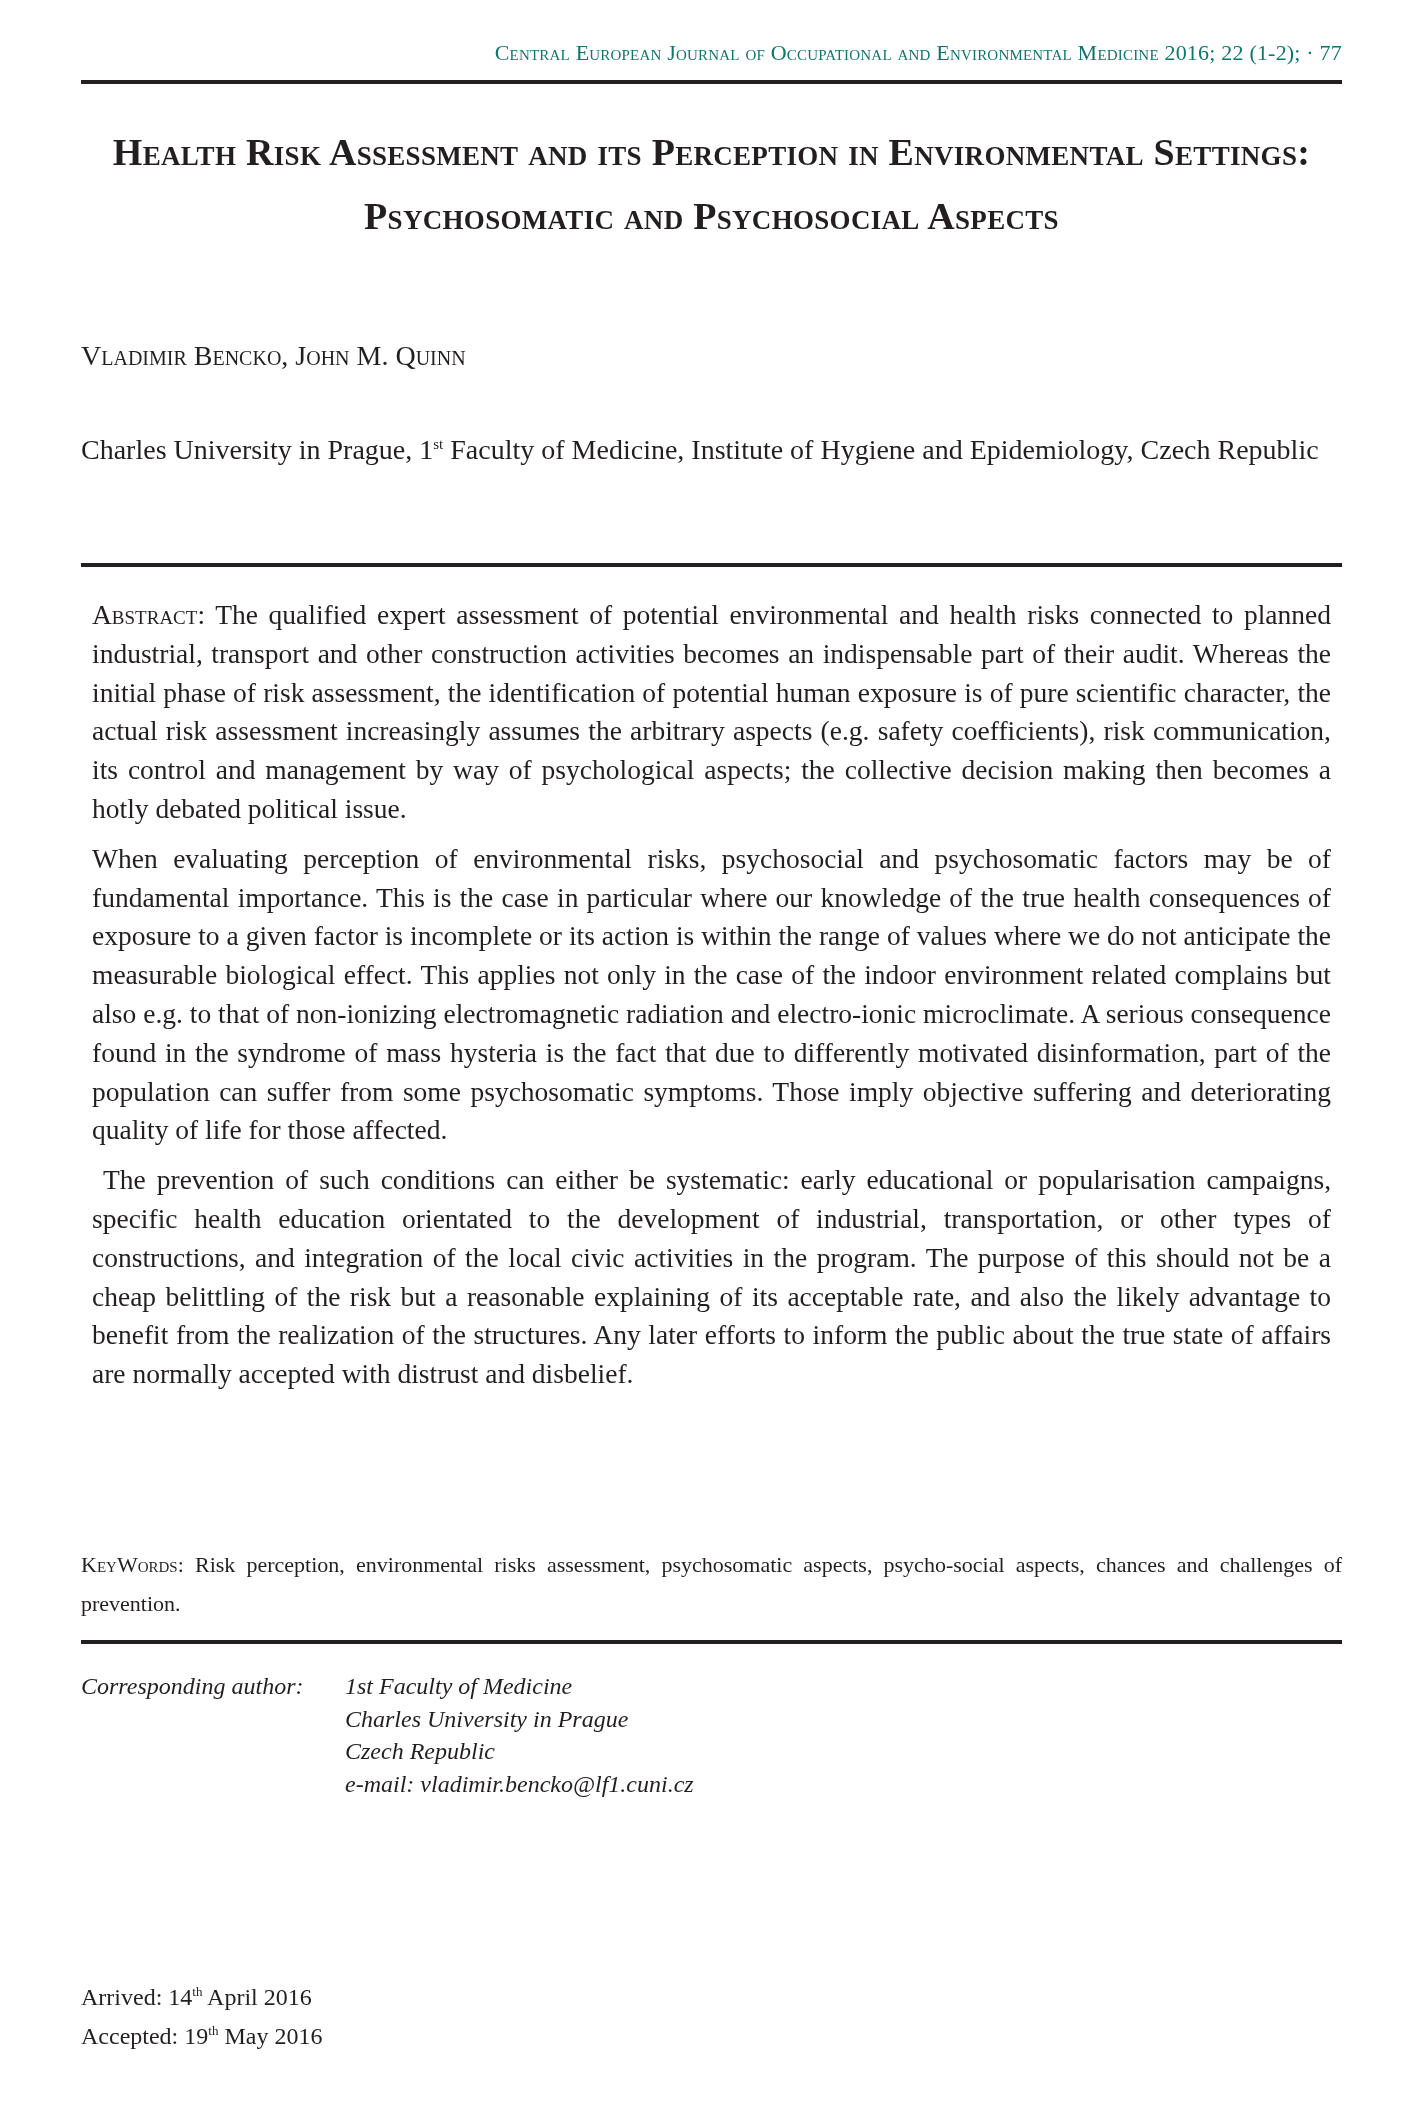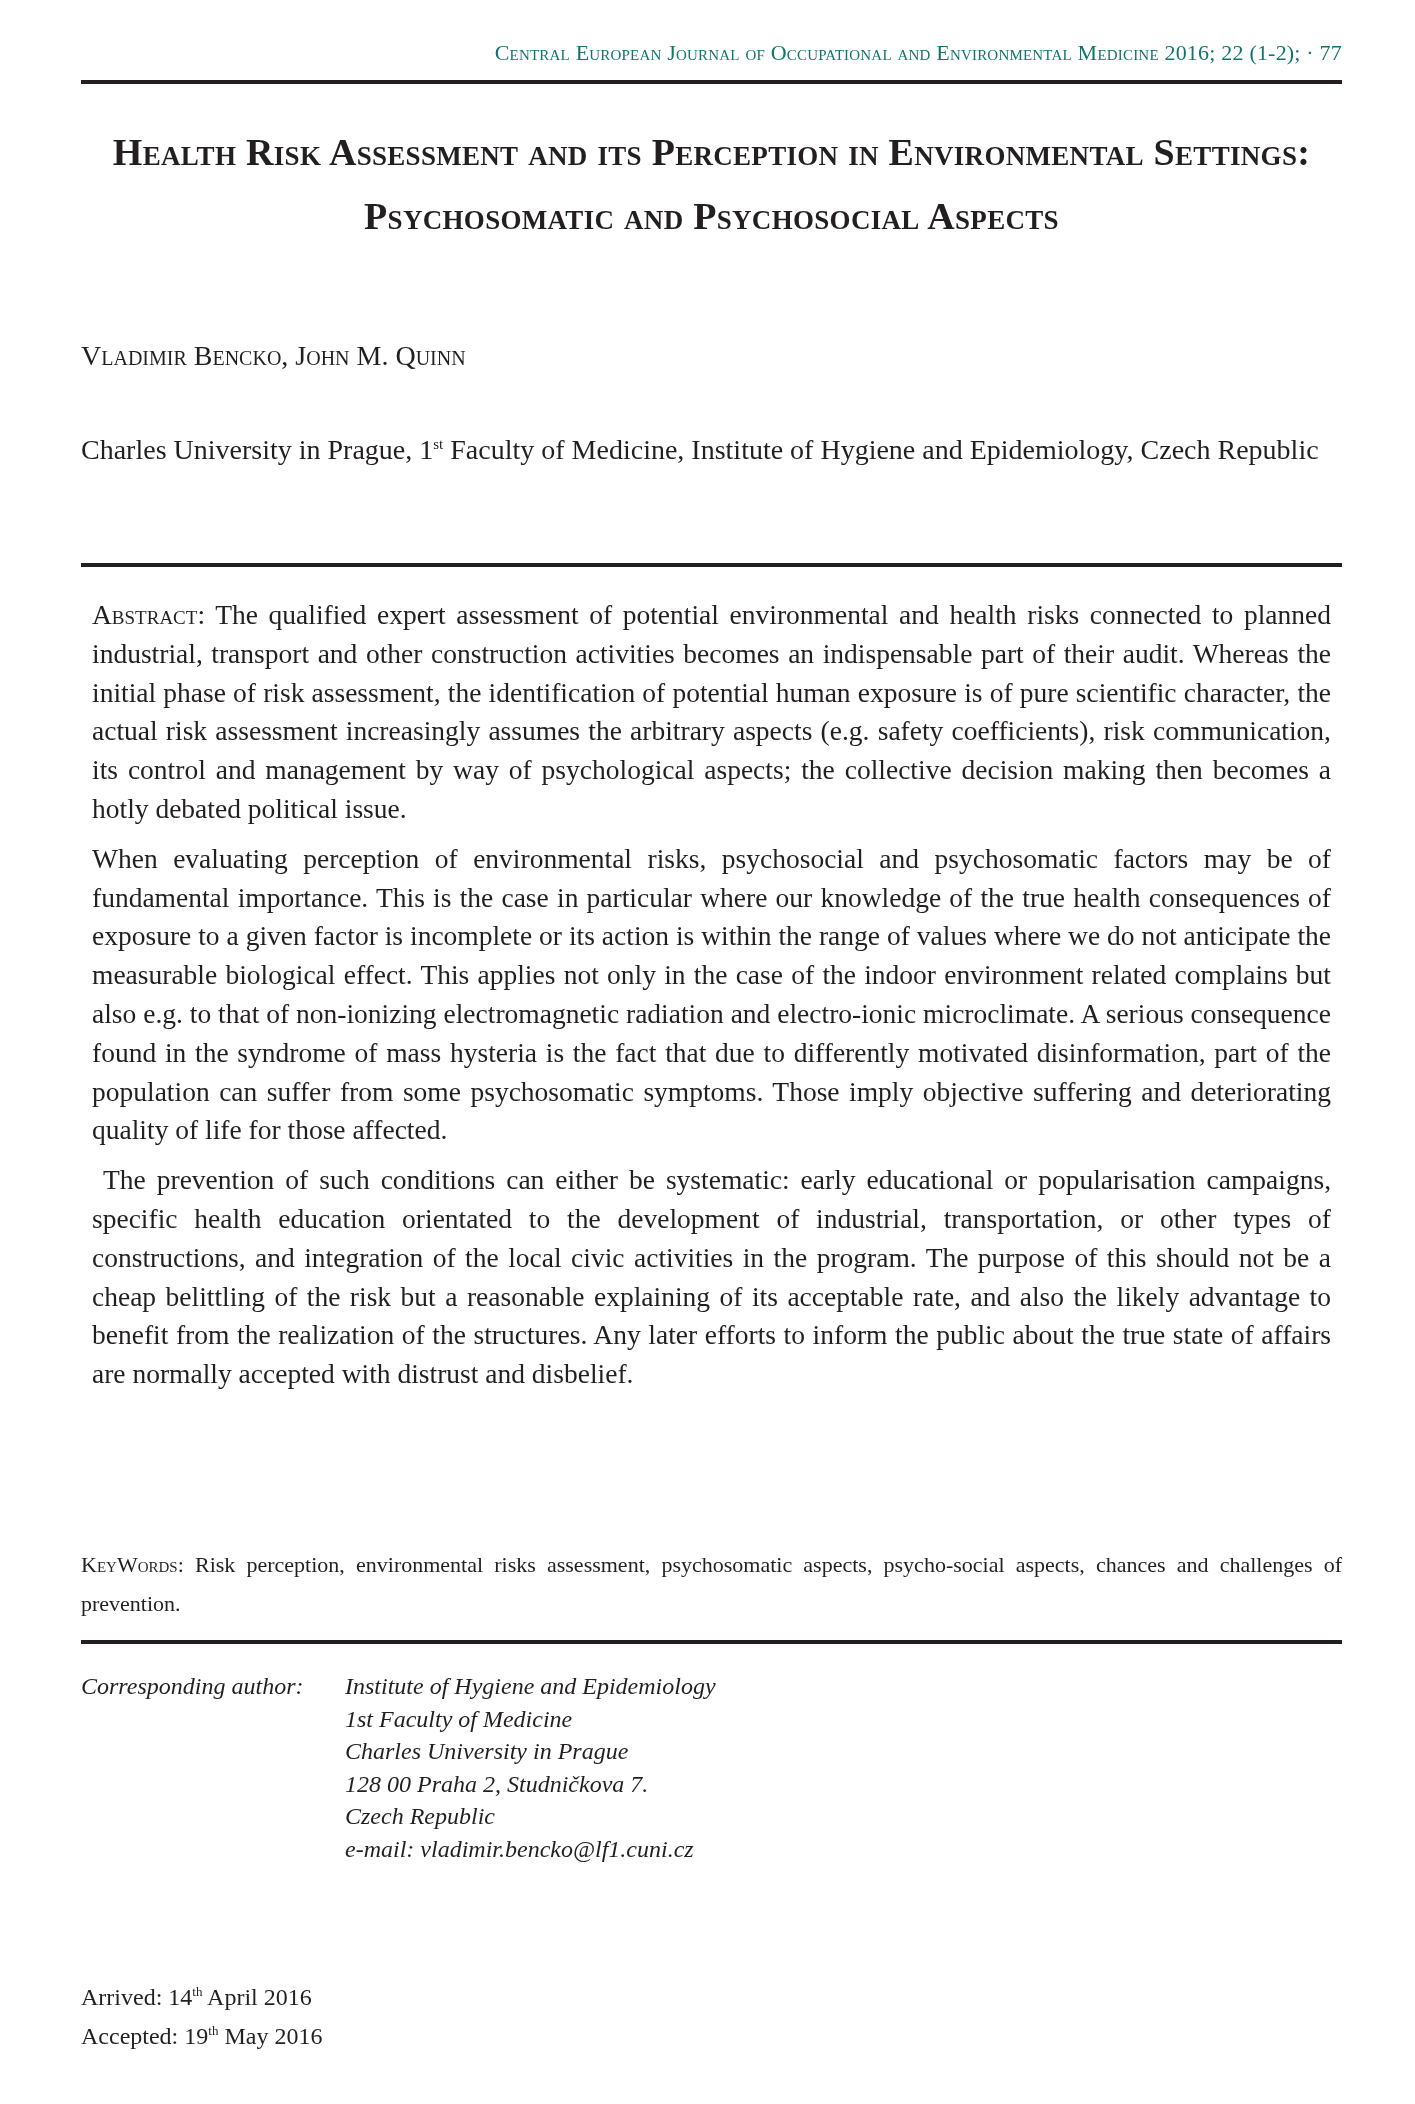--- a/index.html
+++ b/index.html
@@ -75,24 +75,22 @@
 
   <div class="keywords">
     <span class="label-sc">KeyWords:</span><span> Risk perception, environmental risks assessment, psychosomatic aspects, psycho-social aspects, chances and challenges of prevention.</span>
   </div>
 
   <div class="rule kw"></div>
 
   <div class="corr">
     <div class="corr-label">Corresponding author:</div>
     <div class="corr-lines">
-      <div>Institute of Hygiene and Epidemiology</div>
       <div>1st Faculty of Medicine</div>
       <div>Charles University in Prague</div>
-      <div>128 00 Praha 2, Studničkova 7.</div>
       <div>Czech Republic</div>
       <div>e-mail: vladimir.bencko@lf1.cuni.cz</div>
     </div>
   </div>
 
   <div class="dates">
     <div><span>Arrived: 14</span><sup>th</sup><span> April 2016</span></div>
     <div><span>Accepted: 19</span><sup>th</sup><span> May 2016</span></div>
   </div>
 </div>

